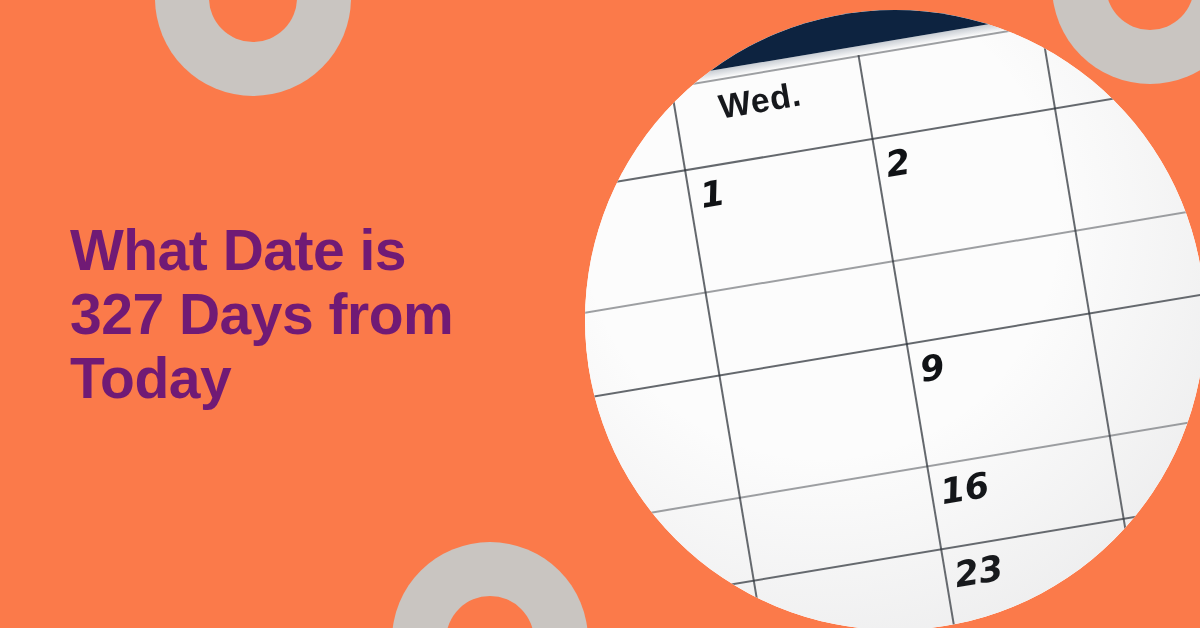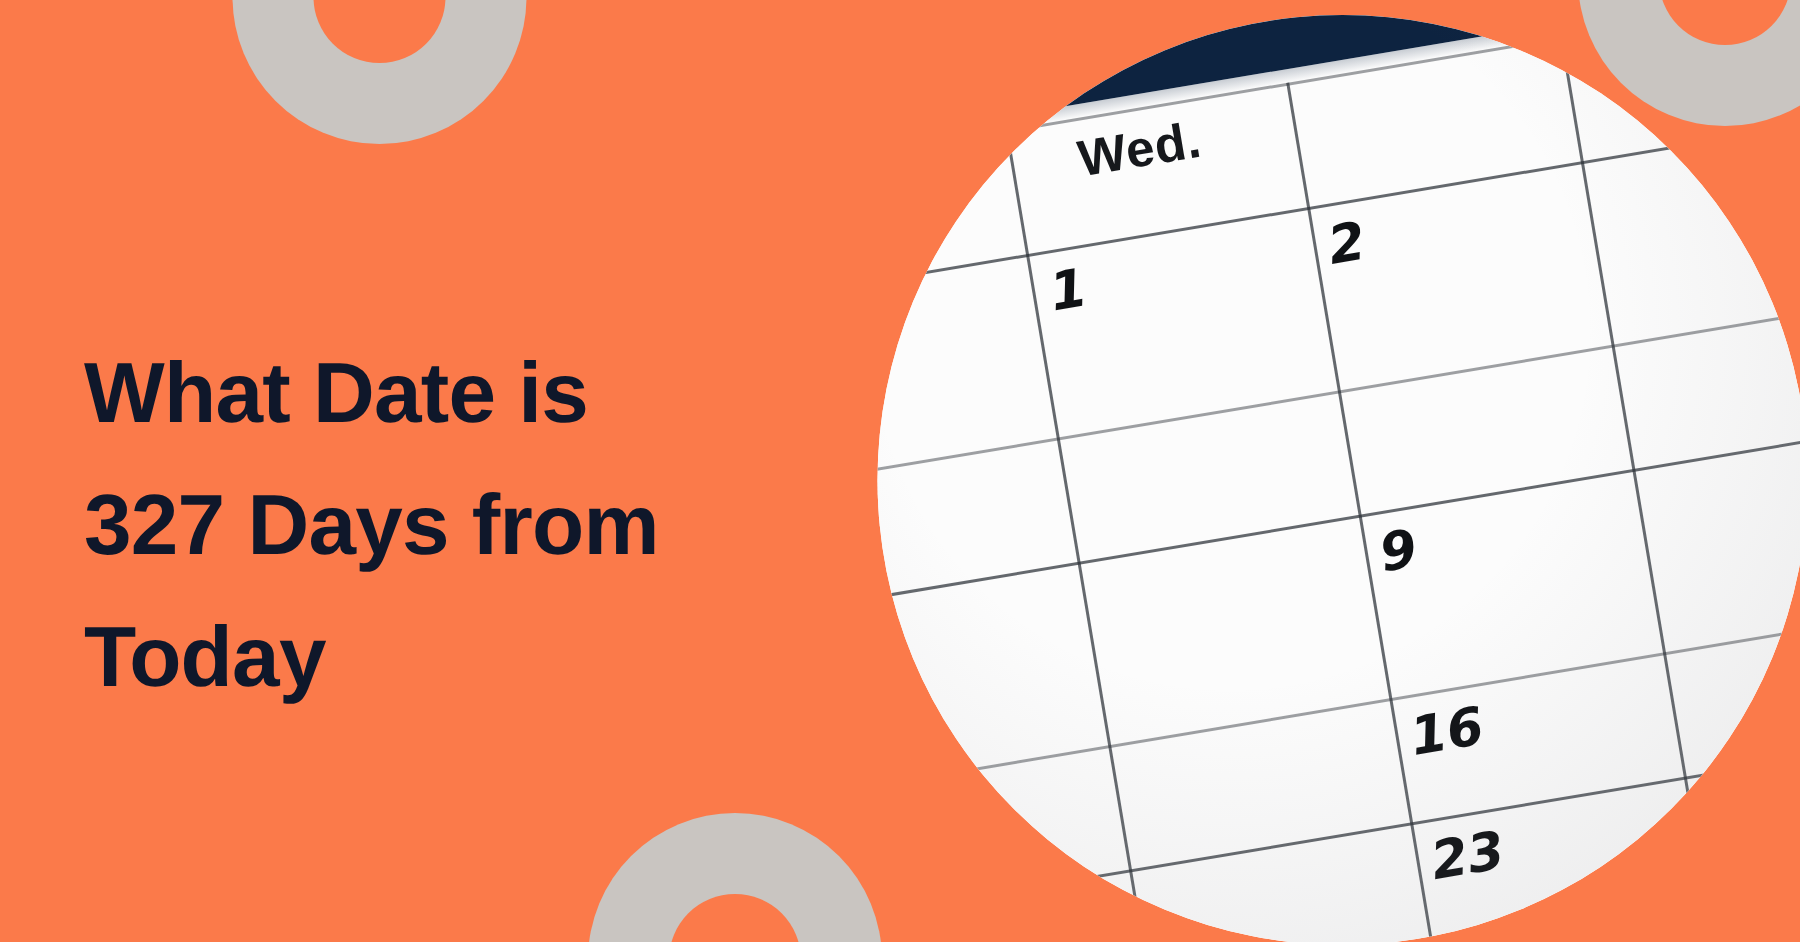--- a/index.html
+++ b/index.html
@@ -50,27 +50,27 @@
   
   #ring-bottom {
     width: 196px; height: 196px;
     left: 392px; top: 542px;
   }
   #ring-bottom::after { width: 88px; height: 88px; }
 
   
   #headline {
     position: absolute;
-    left: 56px;
+    left: 70px;
     top: 218px;
     width: 520px;
-    color: #0f172a;
+    color: #701a75;
     font-size: 57px;
     font-weight: bold;
-    line-height: 88px;
+    line-height: 64px;
     letter-spacing: -0.5px;
     white-space: pre-line;
   }
 
   
   #calendar-photo {
     position: absolute;
     left: 585px;
     top: 10px;
     width: 620px;

